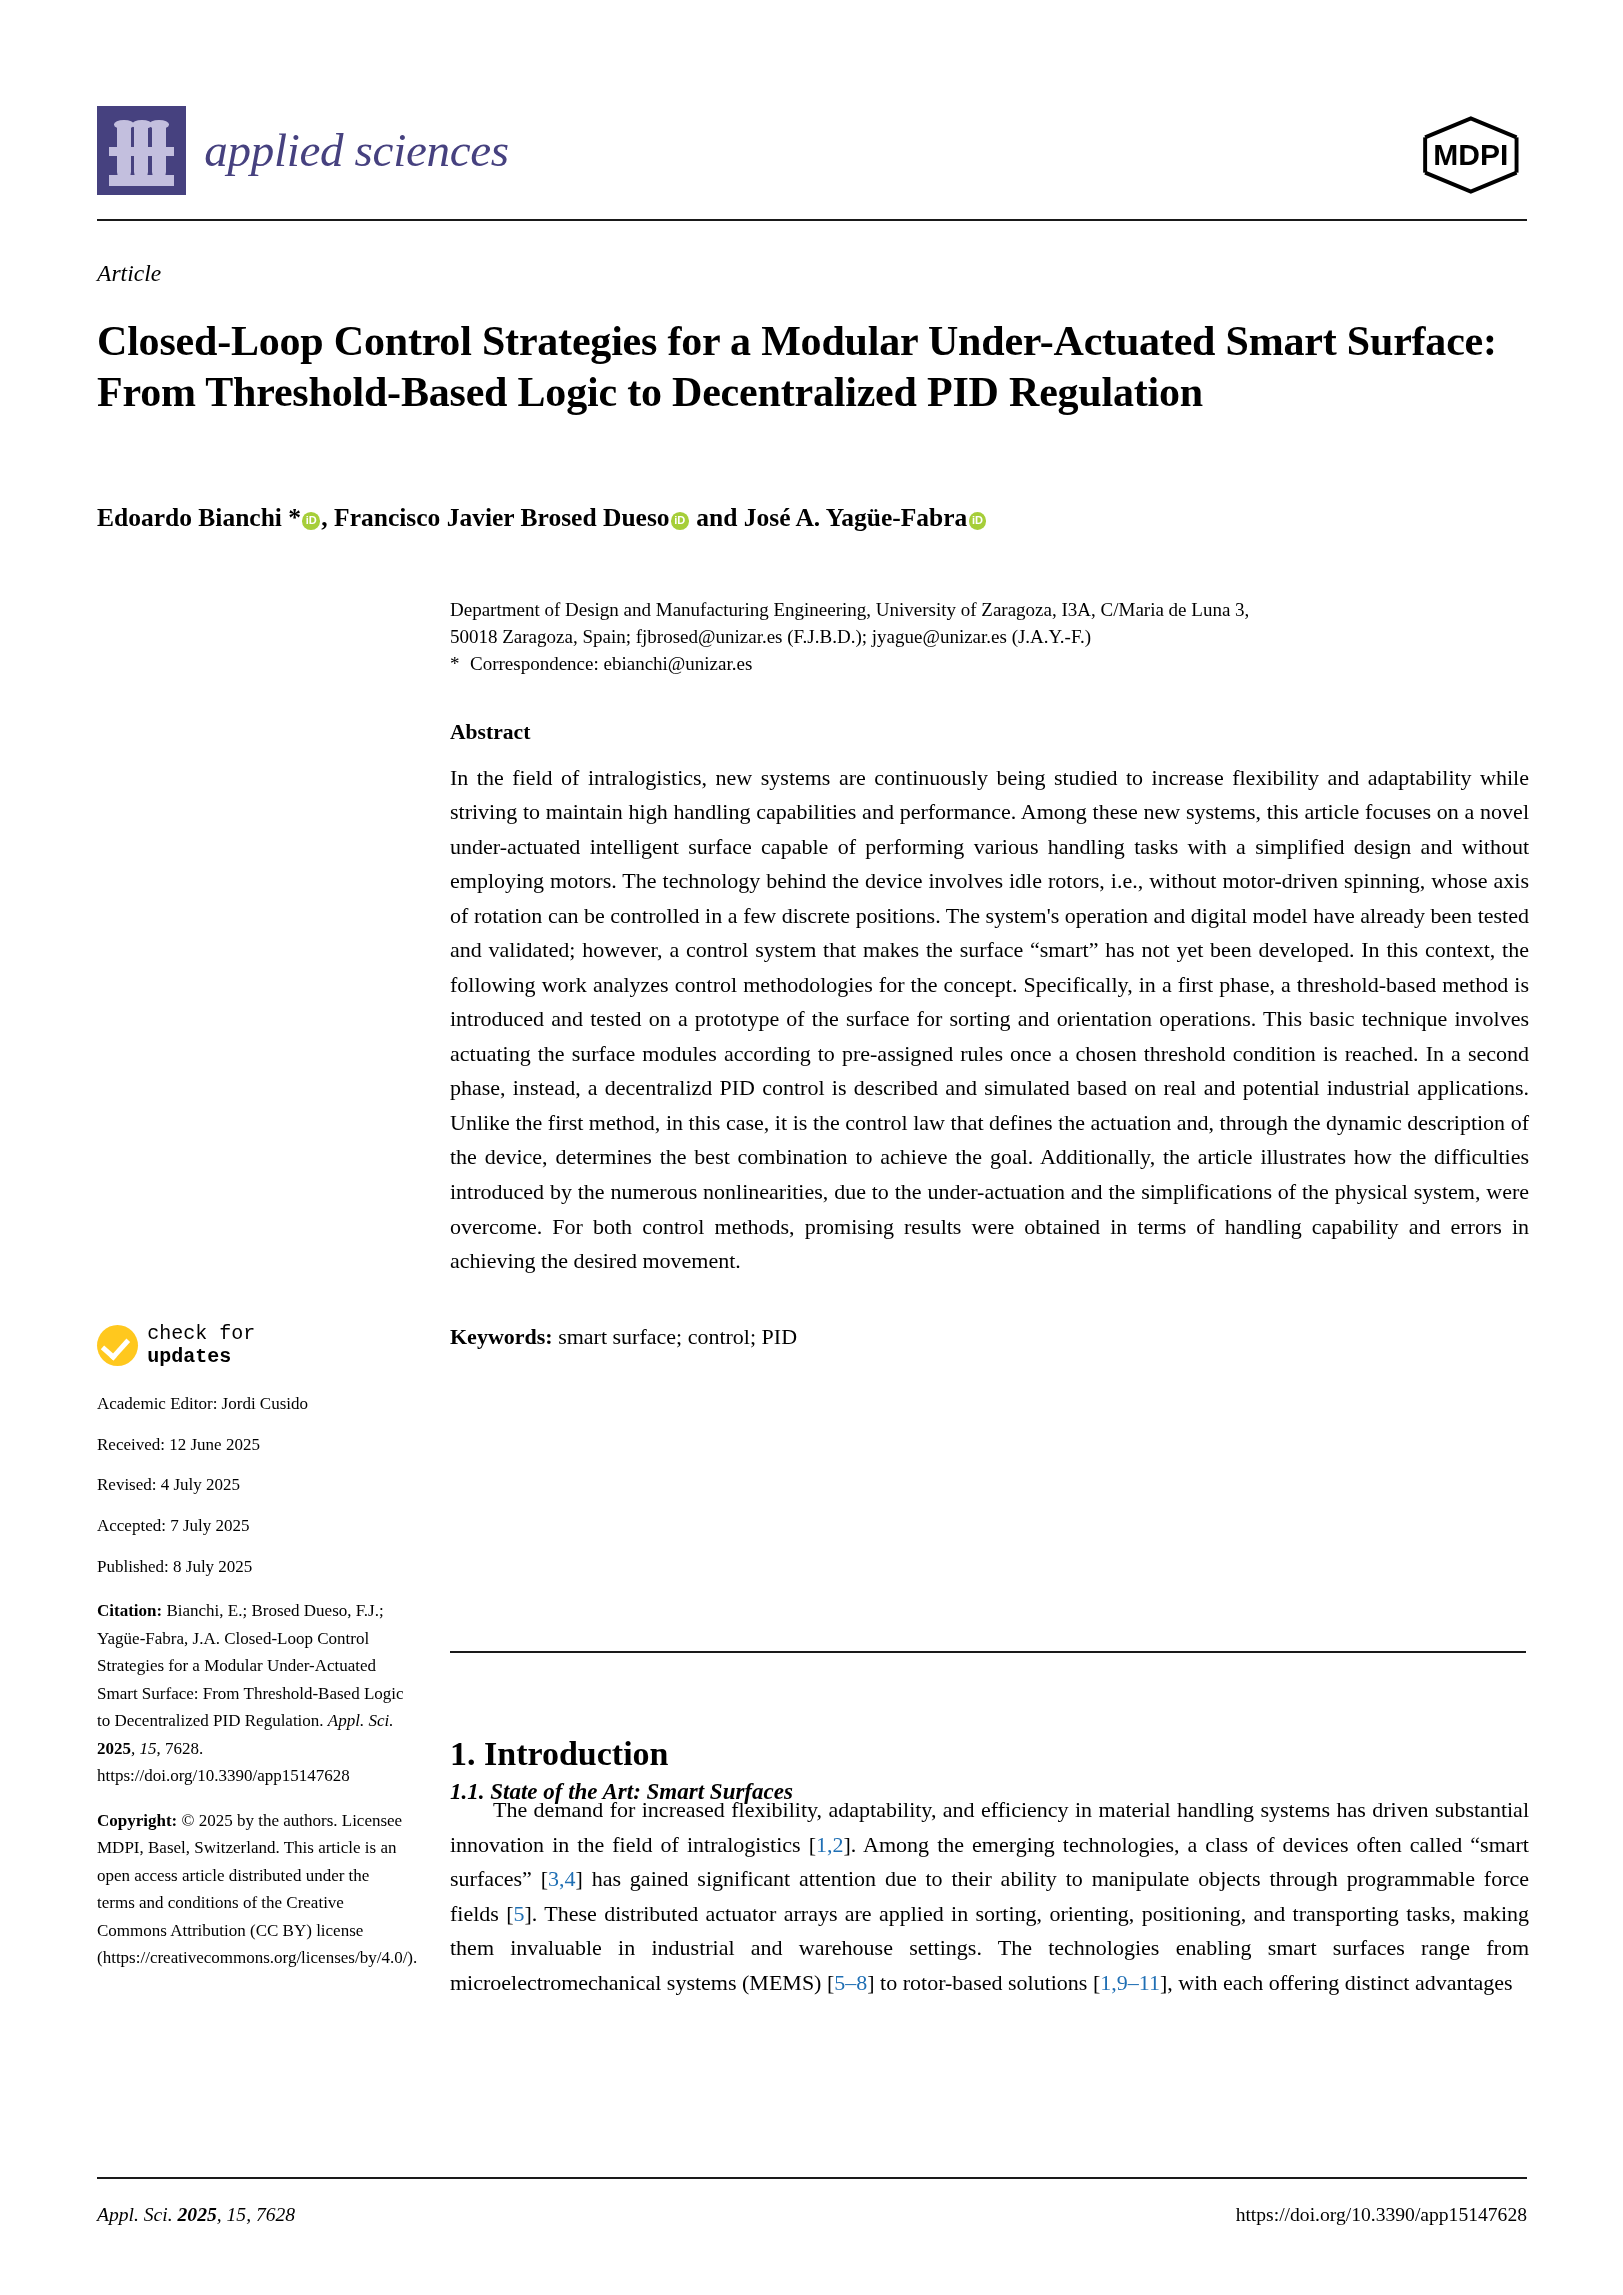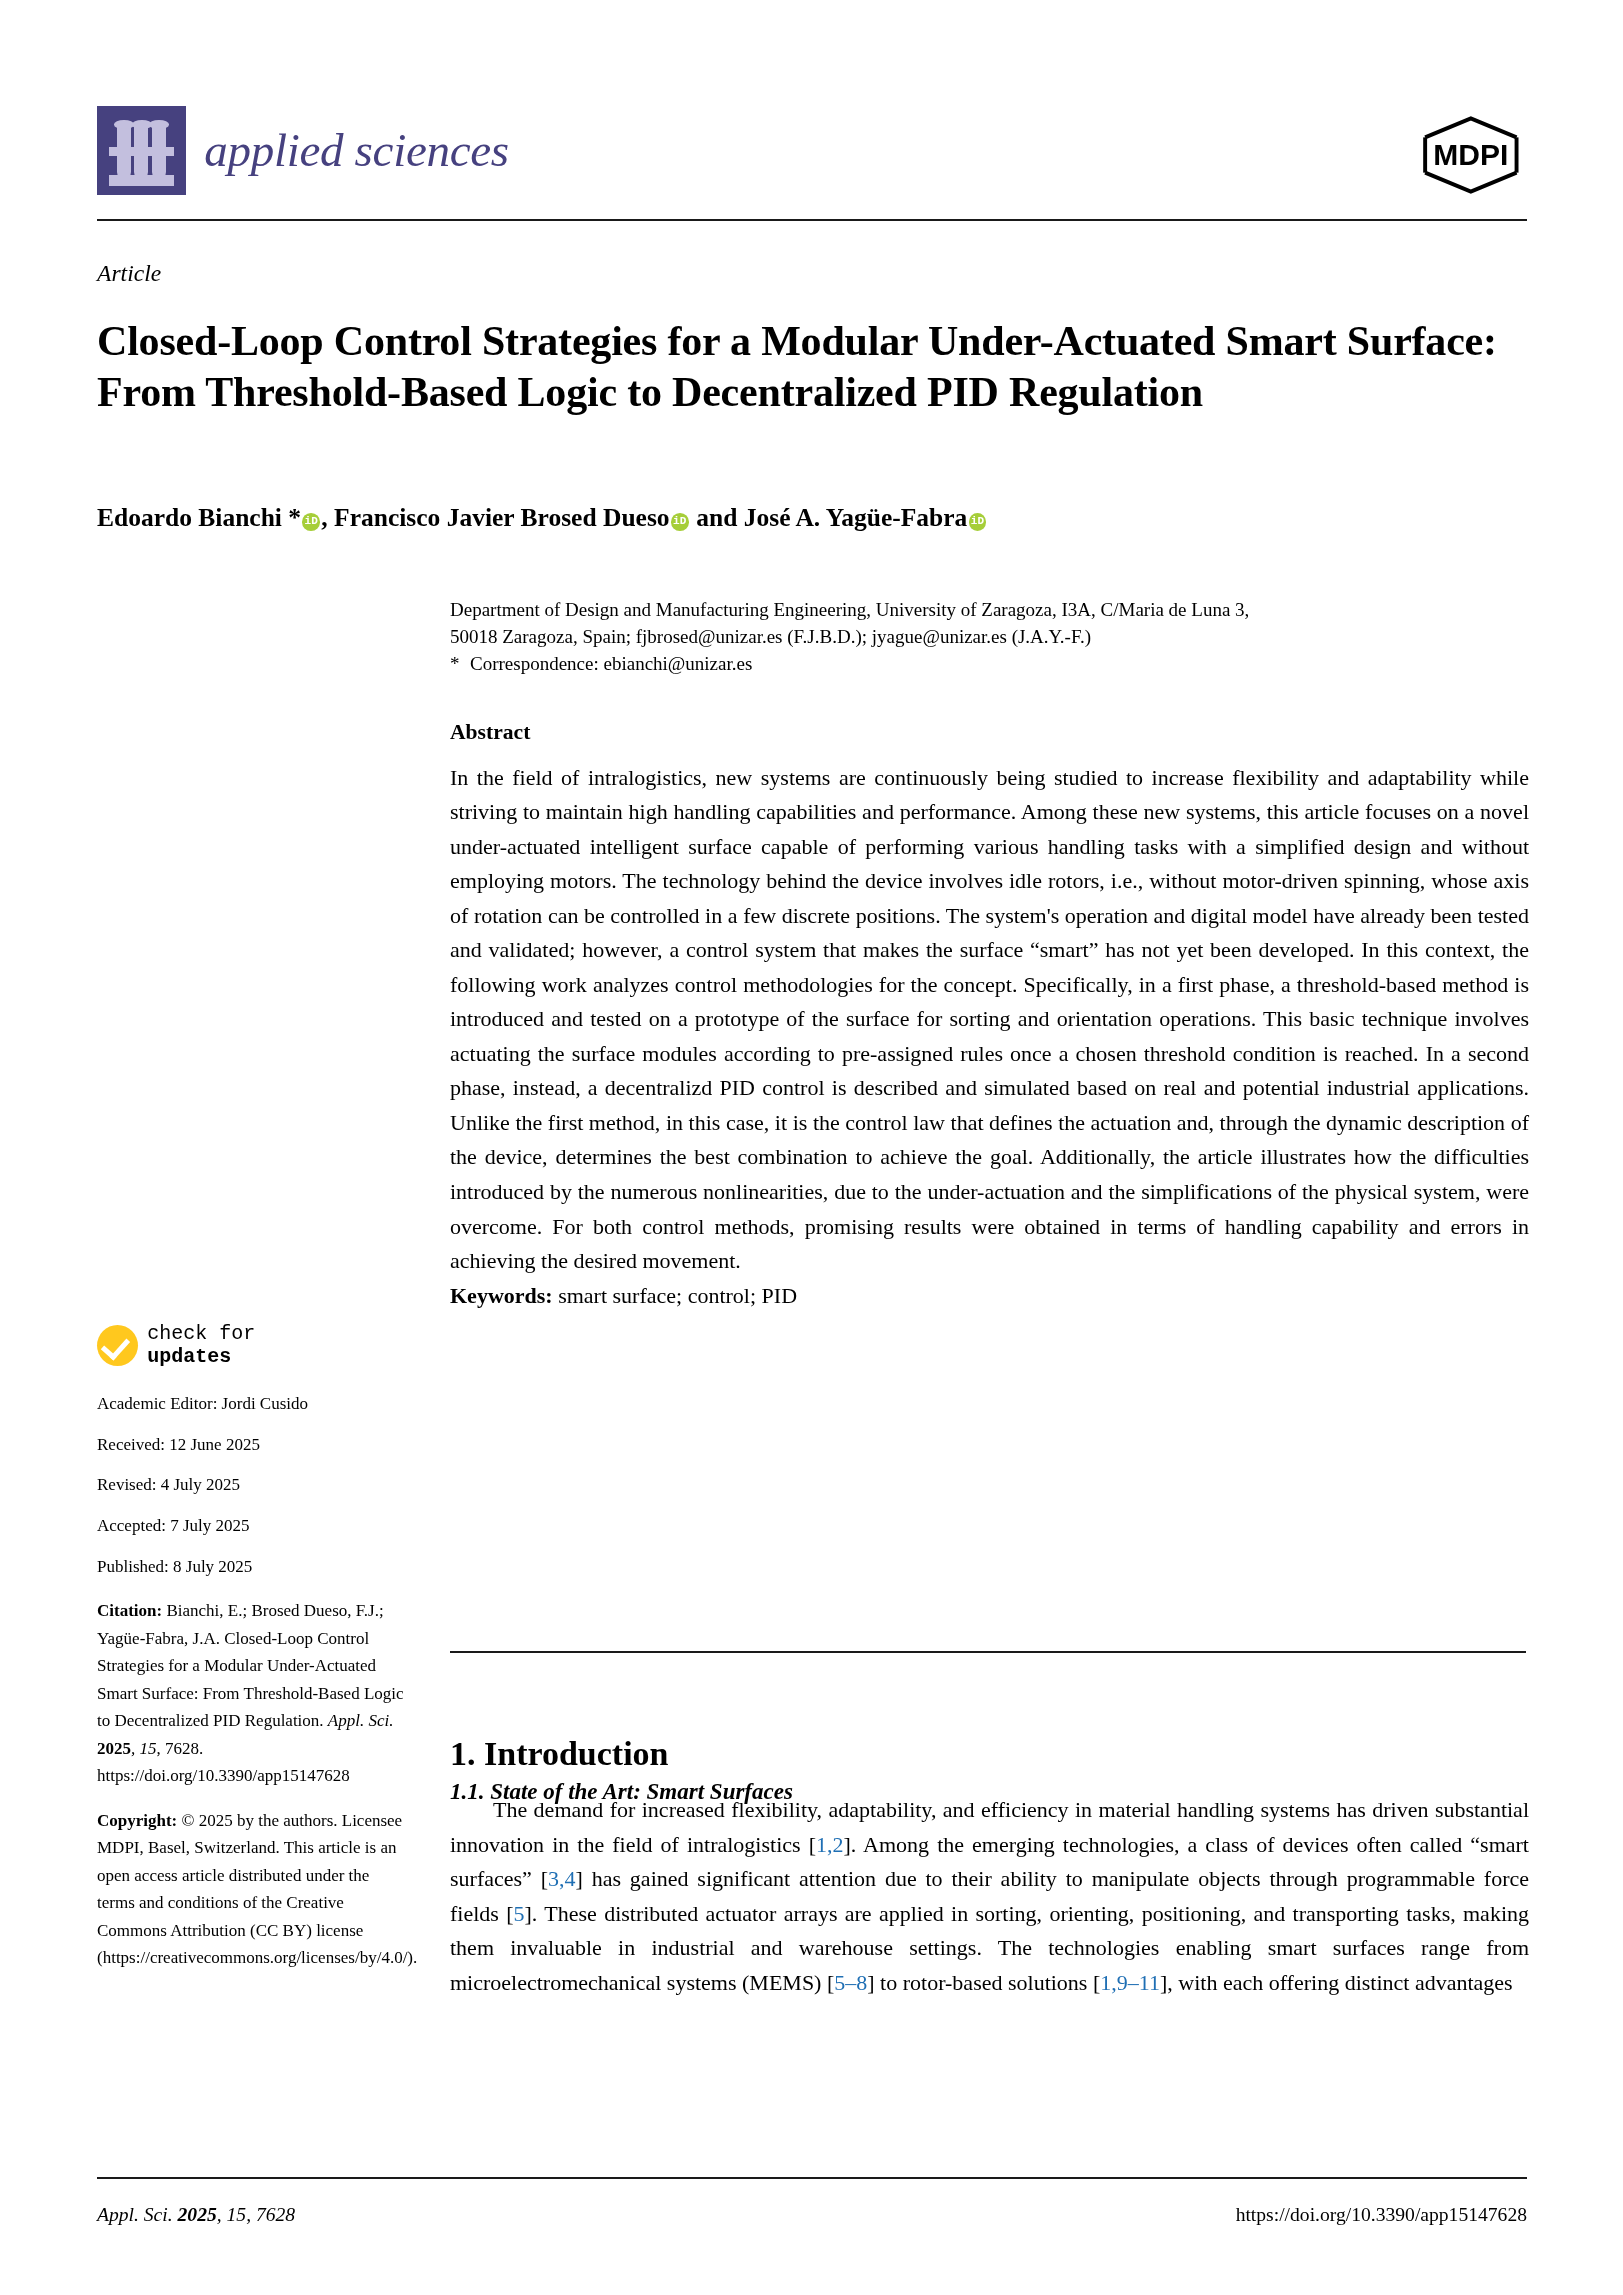--- a/index.html
+++ b/index.html
@@ -153,21 +153,21 @@
   }
   .orcid {
     display: inline-block;
     width: 17.7px;
     height: 17.7px;
     border-radius: 50%;
     background: #a6ce39;
     color: #ffffff;
     font-size: 11px;
     font-weight: bold;
-    font-family: Liberation Mono, monospace;
+    font-family: Liberation Sans, sans-serif;
     text-align: center;
     line-height: 17.7px;
     vertical-align: 2px;
     margin: 0 1.3px;
   }
 
   
   .rightcol {
     position: absolute;
     left: 450px;
@@ -189,20 +189,21 @@
   }
   .abs-body {
     font-size: 22px;
     line-height: 1.57;
     text-align: justify;
     margin-top: 15.7px;
   }
   .keywords {
     font-size: 22px;
     line-height: 1.5;
+    margin-top: 41px;
   }
   .keywords b { font-weight: bold; }
 
   .sec-h1 {
     position: absolute;
     left: 450px;
     top: 1707px;
     font-size: 34px;
     font-weight: bold;
   }

